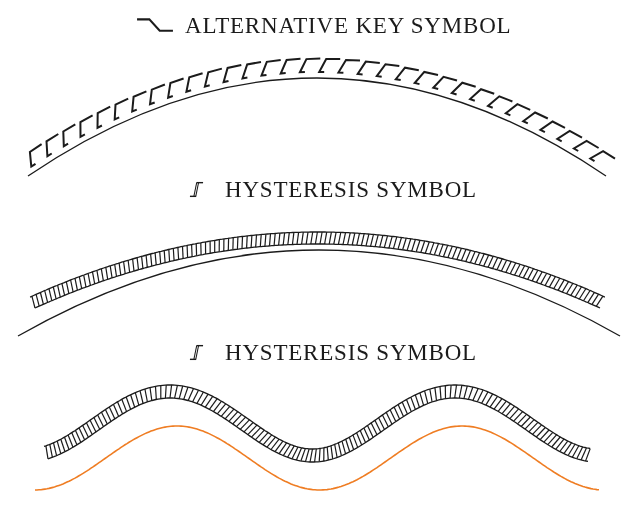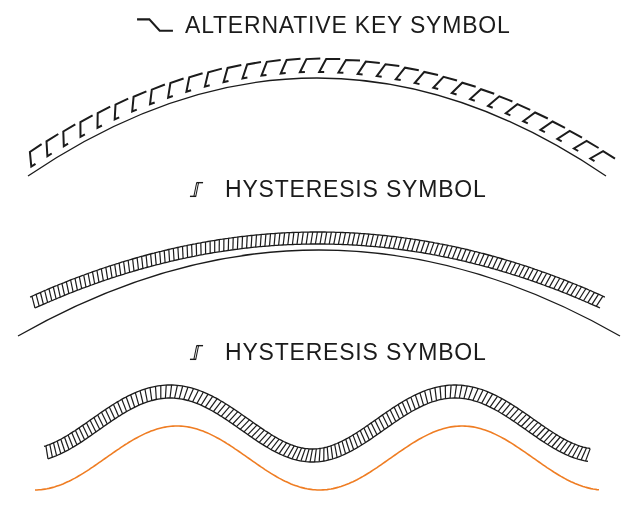--- a/index.html
+++ b/index.html
@@ -1,18 +1,18 @@
 <!DOCTYPE html>
 <html><head>
 <meta charset="utf-8">
 <style>
   html,body{margin:0;padding:0;background:#ffffff;}
   .page{
     position:relative;width:632px;height:514px;background:#ffffff;
-    font-family:Liberation Sans, sans-serif;overflow:hidden;
+    font-family:Liberation Serif, serif;overflow:hidden;
   }
   #diagram{position:absolute;left:0;top:0;}
   .title{
     position:absolute;display:flex;align-items:center;
     color:#1b1b1b;font-size:23px;letter-spacing:0.8px;white-space:nowrap;
   }
   .t1{left:136px;top:13px;gap:11px;}
   .t2{left:189px;top:177px;gap:21px;}
   .t3{left:189px;top:340px;gap:21px;}
   .sym{flex:0 0 auto;display:block;}

